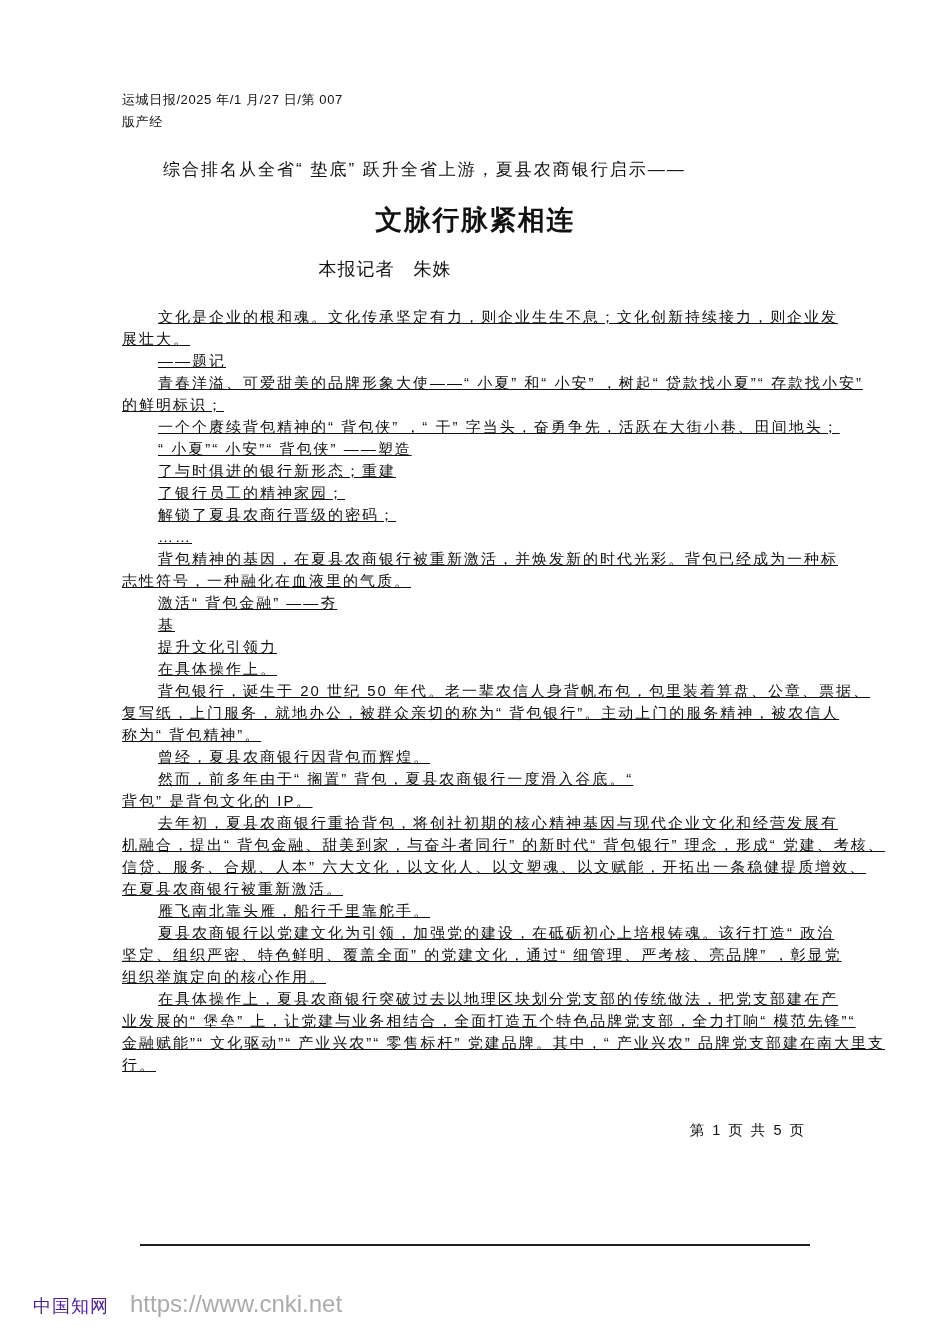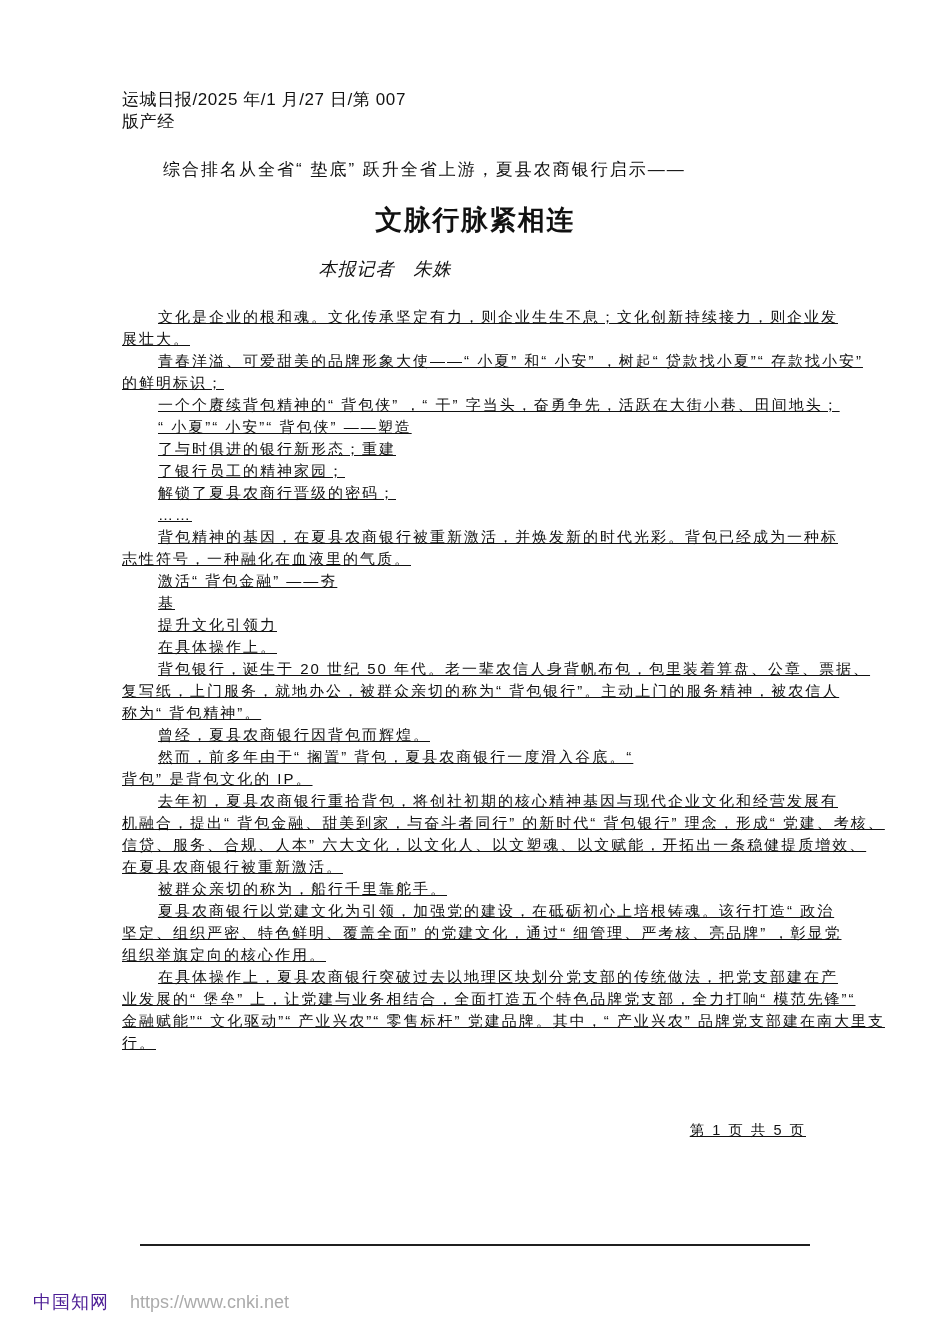--- a/index.html
+++ b/index.html
@@ -9,21 +9,21 @@
     height: 1344px;
     background: #ffffff;
     overflow: hidden;
     font-family: "Liberation Sans", "DejaVu Sans", sans-serif;
     color: #111111;
   }
   .source-head {
     position: absolute;
     left: 122px;
     top: 89px;
-    font-size: 17px;
+    font-size: 13px;
     line-height: 22px;
     letter-spacing: 0.6px;
     white-space: nowrap;
   }
   .subtitle {
     position: absolute;
     left: 163px;
     top: 158px;
     font-size: 17px;
     font-weight: normal;
@@ -43,21 +43,20 @@
   }
   .byline {
     position: absolute;
     left: 0;
     top: 257px;
     width: 770px;
     text-align: center;
     font-size: 18px;
     letter-spacing: 1px;
     white-space: nowrap;
-    font-style: italic;
   }
   .article-body {
     position: absolute;
     left: 122px;
     top: 306px;
     width: 770px;
   }
   .article-body .line {
     font-size: 15px;
     line-height: 22px;
@@ -66,21 +65,20 @@
     text-decoration: underline;
   }
   .article-body .line.indent { padding-left: 36px; }
   .page-indicator {
     position: absolute;
     top: 1121px;
     right: 144px;
     font-size: 14.5px;
     letter-spacing: 2px;
     white-space: nowrap;
-    text-decoration: underline;
   }
   .footer-divider {
     position: absolute;
     top: 1244px;
     left: 140px;
     width: 670px;
     height: 0;
     border-top: 2px solid #1f1f1f;
   }
   .watermark {
@@ -91,21 +89,21 @@
     align-items: baseline;
     white-space: nowrap;
   }
   .watermark .site-name {
     font-size: 18px;
     letter-spacing: 1px;
     color: #4c1d95;
   }
   .watermark .site-url {
     margin-left: 21px;
-    font-size: 18px;
+    font-size: 24px;
     color: #ababab;
   }
 </style>
 </head>
 <body>
 
 <div class="page">
 
   <div class="source-head">
     <div>运城日报/2025 年/1 月/27 日/第 007</div>
@@ -114,20 +112,21 @@
 
   <div class="subtitle">综合排名从全省“ 垫底” 跃升全省上游，夏县农商银行启示——</div>
 
   <h1 class="main-title" style="margin:0;">文脉行脉紧相连</h1>
 
   <div class="byline">本报记者　朱姝</div>
 
   <div class="article-body" id="article-body">
       <div class="line indent">文化是企业的根和魂。文化传承坚定有力，则企业生生不息；文化创新持续接力，则企业发</div>
       <div class="line">展壮大。</div>
+      <div class="line indent">——题记</div>
       <div class="line indent">青春洋溢、可爱甜美的品牌形象大使——“ 小夏” 和“ 小安” ，树起“ 贷款找小夏”“ 存款找小安”</div>
       <div class="line">的鲜明标识；</div>
       <div class="line indent">一个个赓续背包精神的“ 背包侠” ，“ 干” 字当头，奋勇争先，活跃在大街小巷、田间地头；</div>
       <div class="line indent">“ 小夏”“ 小安”“ 背包侠” ——塑造</div>
       <div class="line indent">了与时俱进的银行新形态；重建</div>
       <div class="line indent">了银行员工的精神家园；</div>
       <div class="line indent">解锁了夏县农商行晋级的密码；</div>
       <div class="line indent">……</div>
       <div class="line indent">背包精神的基因，在夏县农商银行被重新激活，并焕发新的时代光彩。背包已经成为一种标</div>
       <div class="line">志性符号，一种融化在血液里的气质。</div>
@@ -138,21 +137,21 @@
       <div class="line indent">背包银行，诞生于 20 世纪 50 年代。老一辈农信人身背帆布包，包里装着算盘、公章、票据、</div>
       <div class="line">复写纸，上门服务，就地办公，被群众亲切的称为“ 背包银行”。主动上门的服务精神，被农信人</div>
       <div class="line">称为“ 背包精神”。</div>
       <div class="line indent">曾经，夏县农商银行因背包而辉煌。</div>
       <div class="line indent">然而，前多年由于“ 搁置” 背包，夏县农商银行一度滑入谷底。“</div>
       <div class="line">背包” 是背包文化的 IP。</div>
       <div class="line indent">去年初，夏县农商银行重拾背包，将创社初期的核心精神基因与现代企业文化和经营发展有</div>
       <div class="line">机融合，提出“ 背包金融、甜美到家，与奋斗者同行” 的新时代“ 背包银行” 理念，形成“ 党建、考核、</div>
       <div class="line">信贷、服务、合规、人本” 六大文化，以文化人、以文塑魂、以文赋能，开拓出一条稳健提质增效、</div>
       <div class="line">在夏县农商银行被重新激活。</div>
-      <div class="line indent">被群众亲切的称为，船行千里靠舵手。</div>
+      <div class="line indent">雁飞南北靠头雁，船行千里靠舵手。</div>
       <div class="line indent">夏县农商银行以党建文化为引领，加强党的建设，在砥砺初心上培根铸魂。该行打造“ 政治</div>
       <div class="line">坚定、组织严密、特色鲜明、覆盖全面” 的党建文化，通过“ 细管理、严考核、亮品牌” ，彰显党</div>
       <div class="line">组织举旗定向的核心作用。</div>
       <div class="line indent">在具体操作上，夏县农商银行突破过去以地理区块划分党支部的传统做法，把党支部建在产</div>
       <div class="line">业发展的“ 堡垒” 上，让党建与业务相结合，全面打造五个特色品牌党支部，全力打响“ 模范先锋”“</div>
       <div class="line">金融赋能”“ 文化驱动”“ 产业兴农”“ 零售标杆” 党建品牌。其中，“ 产业兴农” 品牌党支部建在南大里支</div>
       <div class="line">行。</div>
     </div>
 
   <div class="page-indicator">第 1 页 共 5 页</div>

